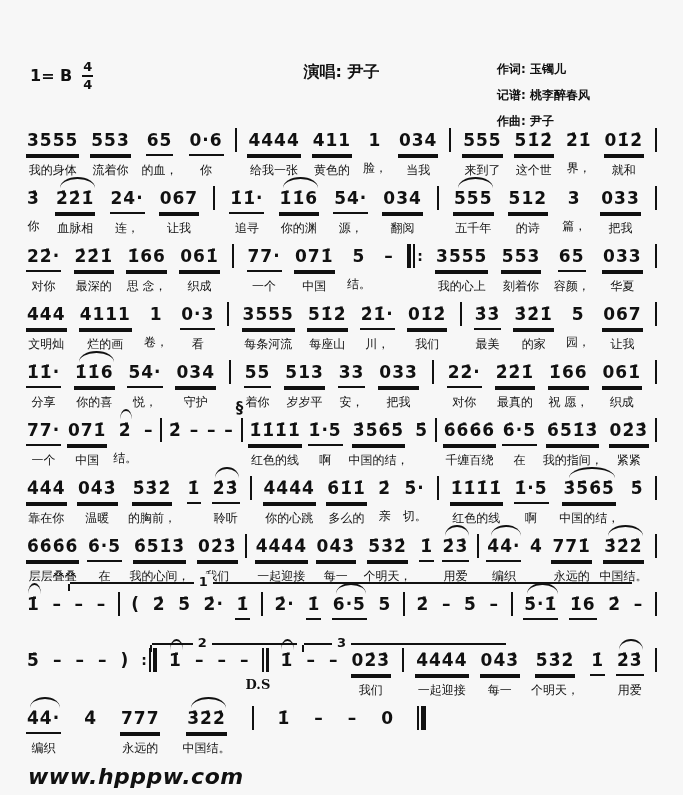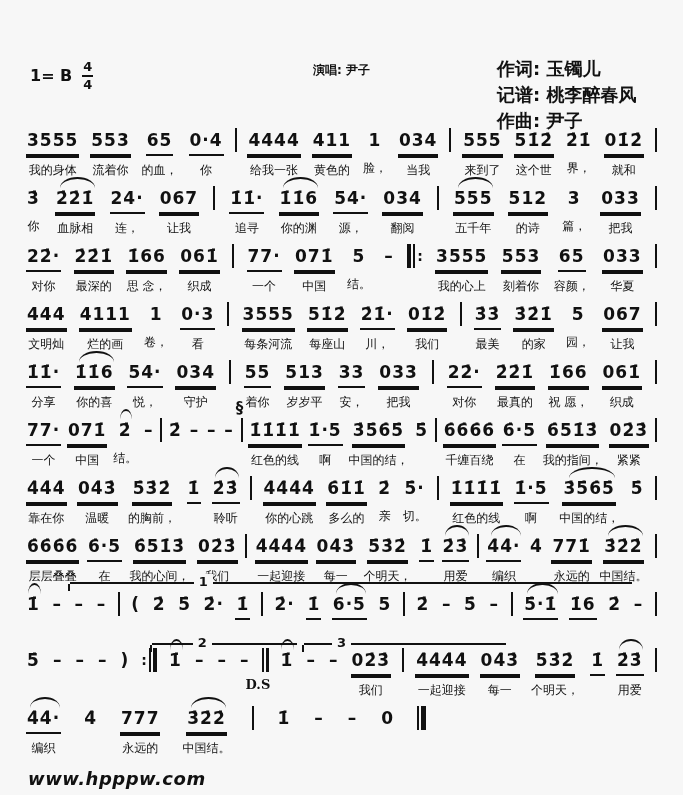--- a/index.html
+++ b/index.html
@@ -4,22 +4,22 @@
 <style>
   html,body{margin:0;padding:0}
   body{width:683px;height:795px;position:relative;background:#f7f7f7;color:#111;
        font-family:"DejaVu Sans",sans-serif;overflow:hidden}
   
   .hdr{position:relative;height:128px}
   .title{padding-top:18px;text-align:center;font-size:30px;font-weight:900;letter-spacing:2px}
   .keysig{position:absolute;left:30px;top:60px;font-size:16px;font-weight:bold;display:flex;align-items:center}
   .frac{display:inline-flex;flex-direction:column;align-items:center;font-size:13px;font-weight:bold;line-height:1.05;margin-left:10px}
   .fl{width:11px;border-top:2px solid #111;margin:1px 0}
-  .performer{position:absolute;left:0;width:100%;top:62px;text-align:center;font-size:12px;font-weight:bold}
-  .credits{position:absolute;left:497px;top:56px;font-size:18px;line-height:26px;font-weight:bold}
+  .performer{position:absolute;left:0;width:100%;top:62px;text-align:center;font-size:16px;font-weight:bold}
+  .credits{position:absolute;left:497px;top:56px;font-size:12px;line-height:26px;font-weight:bold}
   
   .score{padding:0 26px}
   .system{display:flex;justify-content:space-between;align-items:flex-start;position:relative;
           margin-bottom:7px;min-height:46px}
   .system.short{justify-content:flex-start}
   .short .seg,.short .bar{margin-right:22px}
   .seg{display:inline-flex;flex-direction:column;align-items:center}
   .ng{font-size:17px;font-weight:bold;letter-spacing:1px;line-height:24px;position:relative;padding:0 1px 2px 1px;white-space:nowrap}
   .u1{border-bottom:2px solid #111}
   .u2{border-bottom:2px solid #111}
@@ -38,21 +38,21 @@
   .vlabel{position:absolute;top:-10px;background:#f7f7f7;padding:0 5px;font-size:13px;font-weight:bold}
   .v1{top:-10px;left:7%;width:89%}
   .v1 .vlabel{left:22%}
   .v2{bottom:-12px;left:20%;width:23%}
   .v2 .vlabel{left:28%}
   .v3{bottom:-12px;left:44%;width:32%}
   .v3 .vlabel{left:14%}
   
   .footer{position:absolute;left:28px;right:8px;bottom:6px;display:flex;justify-content:space-between;align-items:flex-end}
   .f-left{font-size:13px;font-weight:bold}
-  .f-right{font-size:18px;font-weight:bold;font-style:italic;letter-spacing:.5px}
+  .f-right{font-size:22px;font-weight:bold;font-style:italic;letter-spacing:.5px}
 </style>
 </head>
 <body>
 
 <div class="hdr">
   <div class="keysig">
     <span>1= B</span>
     <span class="frac">
       <span>4</span>
       <span class="fl"></span>
@@ -75,21 +75,21 @@
       </span>
       <span class="seg">
         <span class="ng u2">553</span>
         <span class="ly">流着你</span>
       </span>
       <span class="seg">
         <span class="ng u1">65</span>
         <span class="ly">的血，</span>
       </span>
       <span class="seg">
-        <span class="ng u1">0·4</span>
+        <span class="ng u1">0·6</span>
         <span class="ly">你</span>
       </span>
       <span class="bar">
         <span class="bl" style="width: 2px;"></span>
       </span>
       <span class="seg">
         <span class="ng u2">4444</span>
         <span class="ly">给我一张</span>
       </span>
       <span class="seg">

